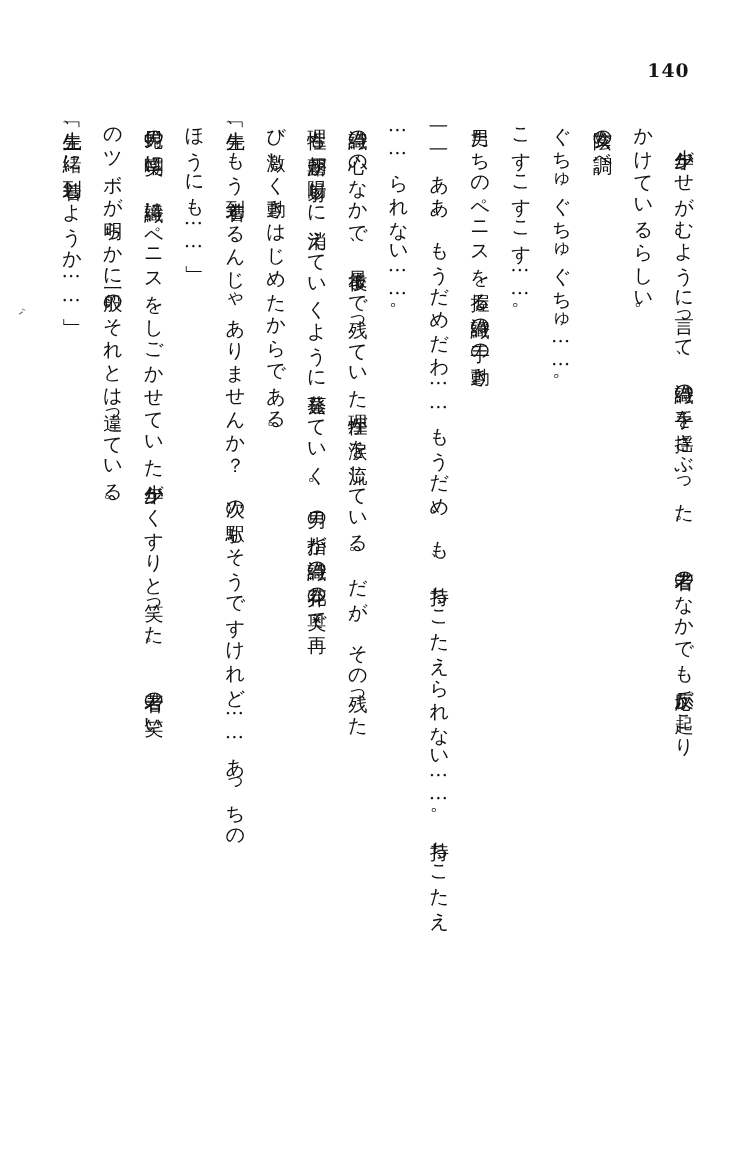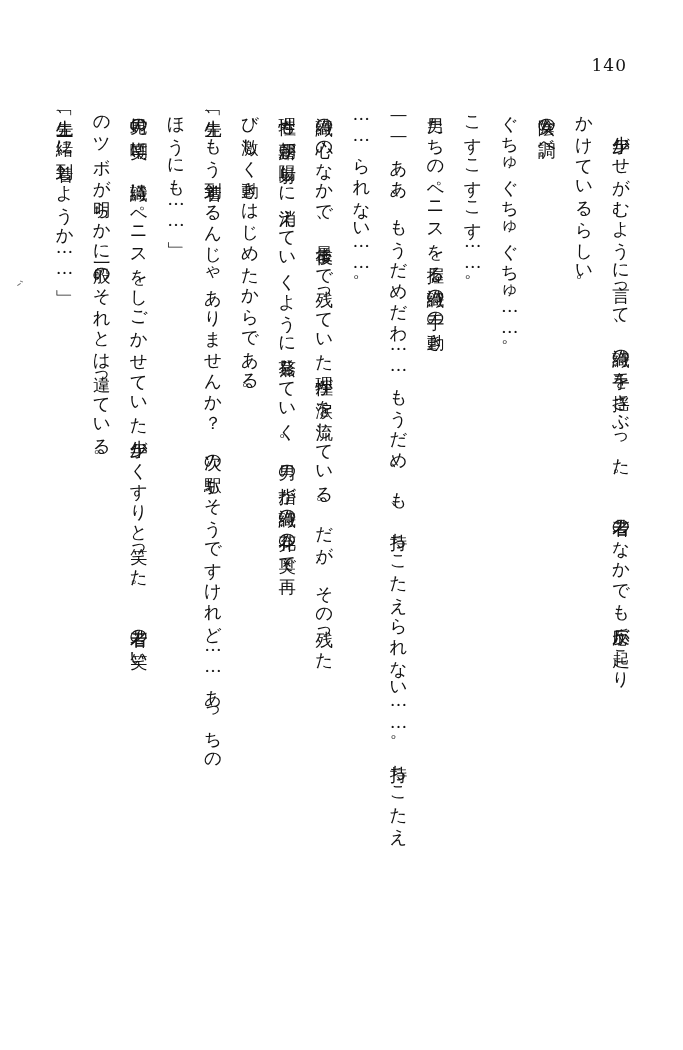--- a/index.html
+++ b/index.html
@@ -17,20 +17,21 @@
     color: #111111;
   }
   .page-number {
     position: absolute;
     top: 55px;
     right: 56px;
     font-size: 17px;
     letter-spacing: 1px;
     font-family: "DejaVu Serif", "Liberation Serif", serif;
     color: #141414;
+    font-weight: bold;
   }
   .body-text {
     position: absolute;
     top: 104px;
     right: 44px;
     height: 880px;
     width: 570px;
     writing-mode: vertical-rl;
     text-orientation: upright;
     font-size: 17.5px;

